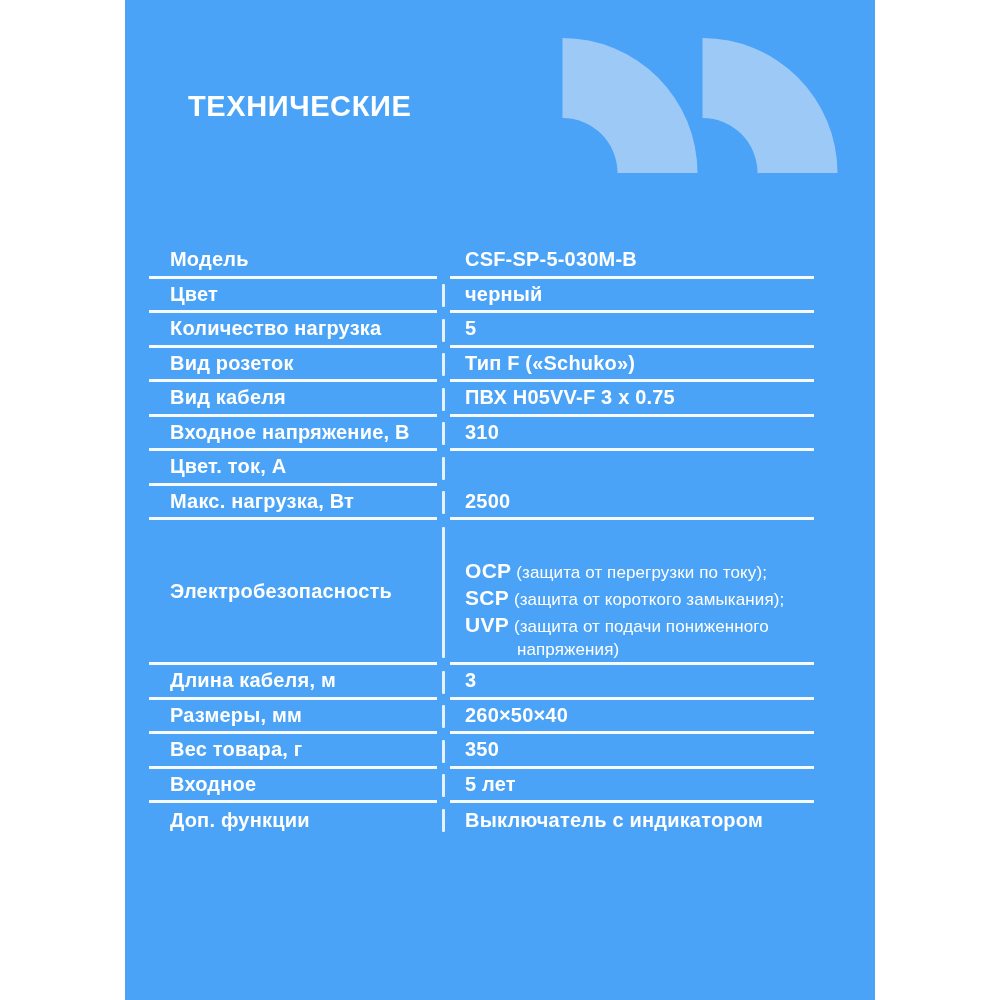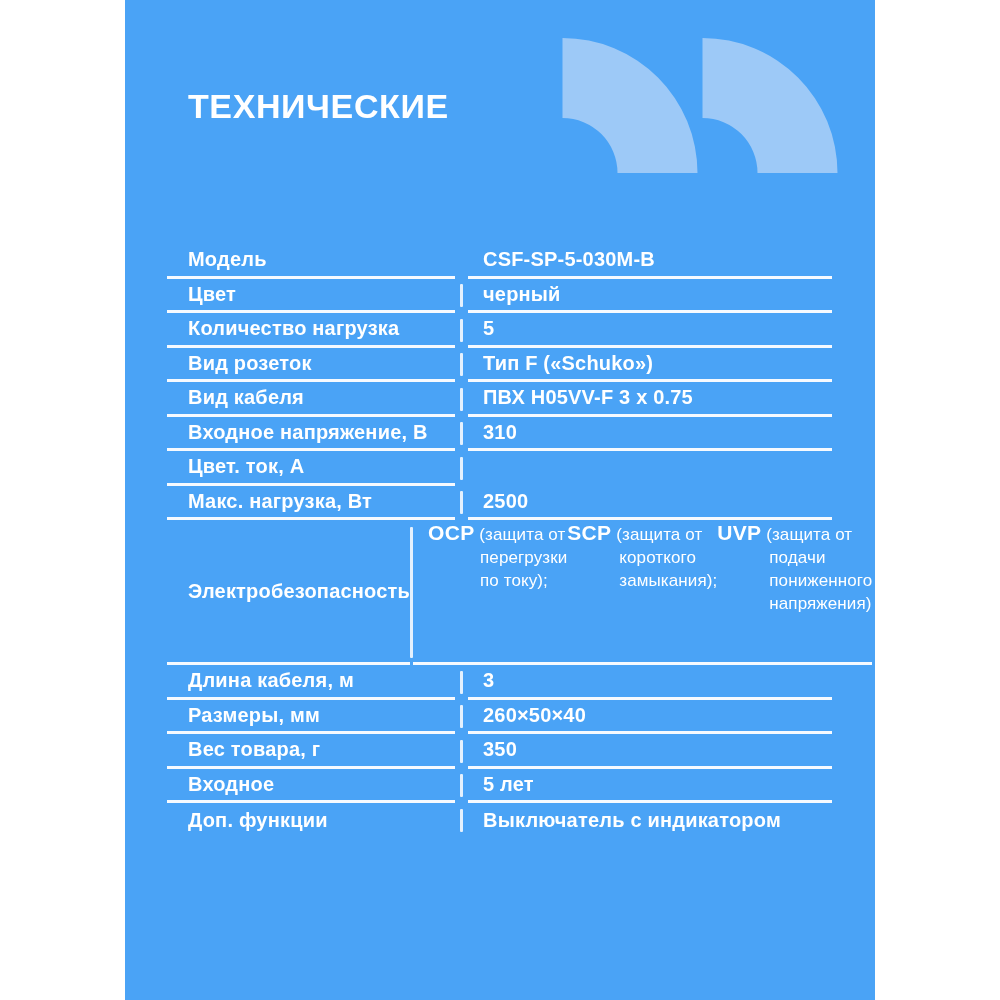--- a/index.html
+++ b/index.html
@@ -18,28 +18,28 @@
     background: #4AA3F6;
   }
   .quote { position: absolute; top: 38px; }
   .quote.q1 { left: 437px; }
   .quote.q2 { left: 577px; }
   .title {
     position: absolute;
     left: 63px; top: 84px;
     margin: 0;
     color: #ffffff;
-    font-size: 34px;
+    font-size: 29px;
     line-height: 45px;
     font-weight: bold;
     letter-spacing: 0.6px;
   }
   .spec-table {
     position: absolute;
-    left: 42px; top: 244px;
+    left: 24px; top: 244px;
     width: 665px;
   }
   .row { display: flex; }
   .cell {
     box-sizing: border-box;
     display: flex;
     align-items: center;
     height: 34.5px;
     border-bottom: 3px solid rgba(255,255,255,0.95);
     color: #ffffff;
@@ -57,23 +57,23 @@
   .value-cell { flex: 1; padding-left: 15px; }
   .bar {
     width: 3px; height: 23px;
     background: rgba(255,255,255,0.85);
     border-radius: 1px;
   }
   .row-last .cell { border-bottom: none; }
   .row-multi .cell { height: 145px; }
   .row-multi .bar { height: 131px; }
   .row-multi .value-cell {
-    flex-direction: row;
+    flex-direction: column;
     align-items: flex-start;
-    justify-content: space-between;
+    justify-content: flex-end;
     white-space: normal;
   }
   .prot {
     margin: 1px 0;
     font-weight: normal;
     font-size: 17px;
     line-height: 23px;
     padding-left: 52px;
     text-indent: -52px;
     letter-spacing: 0.1px;

